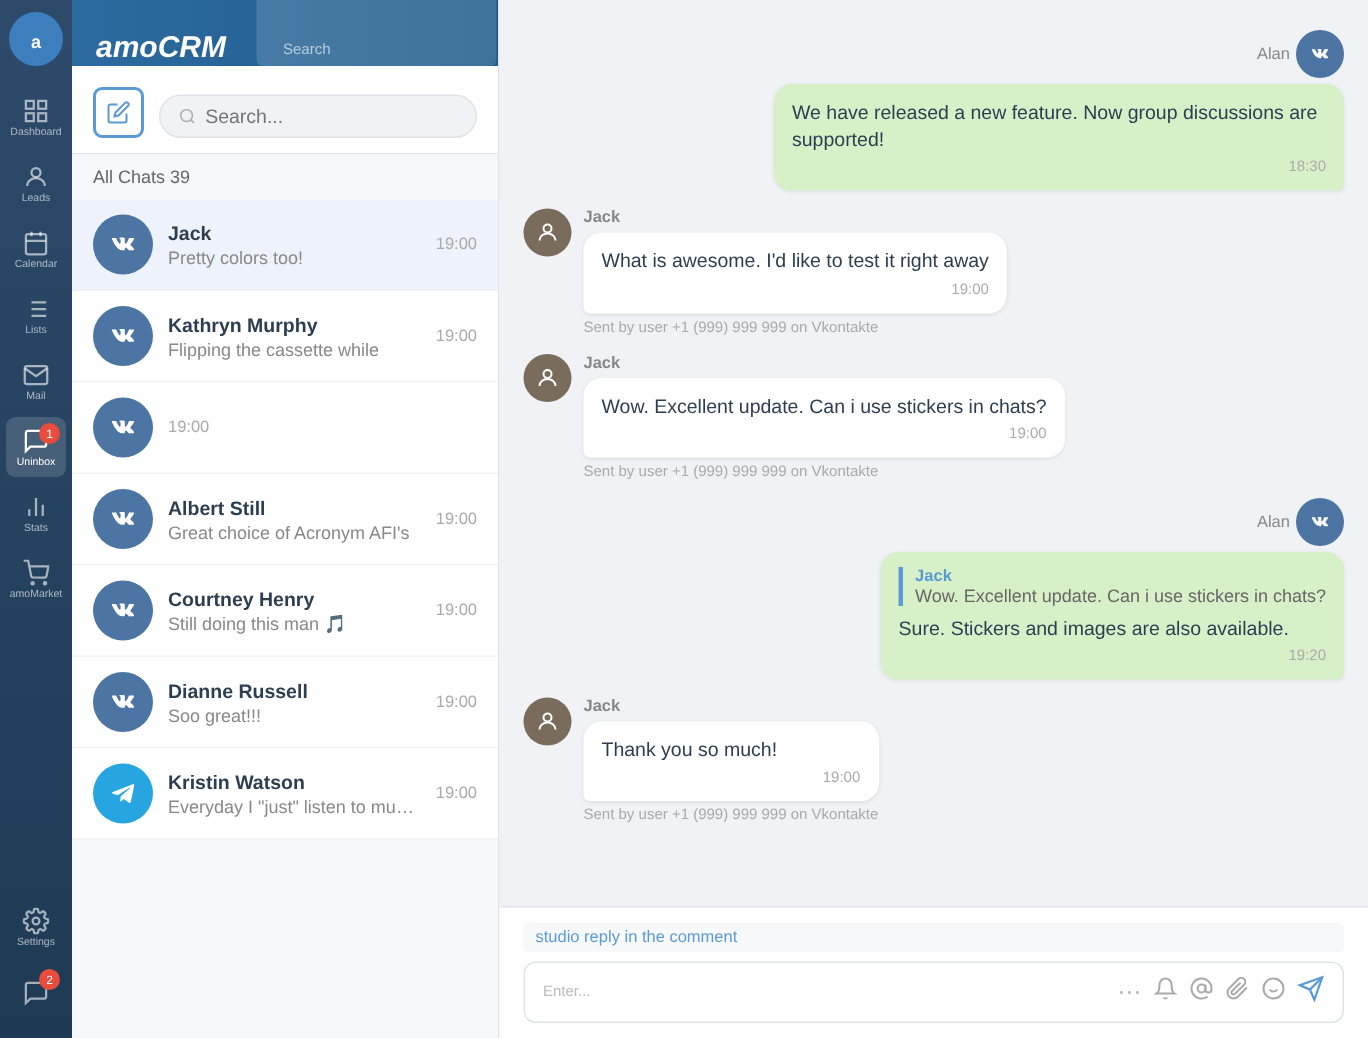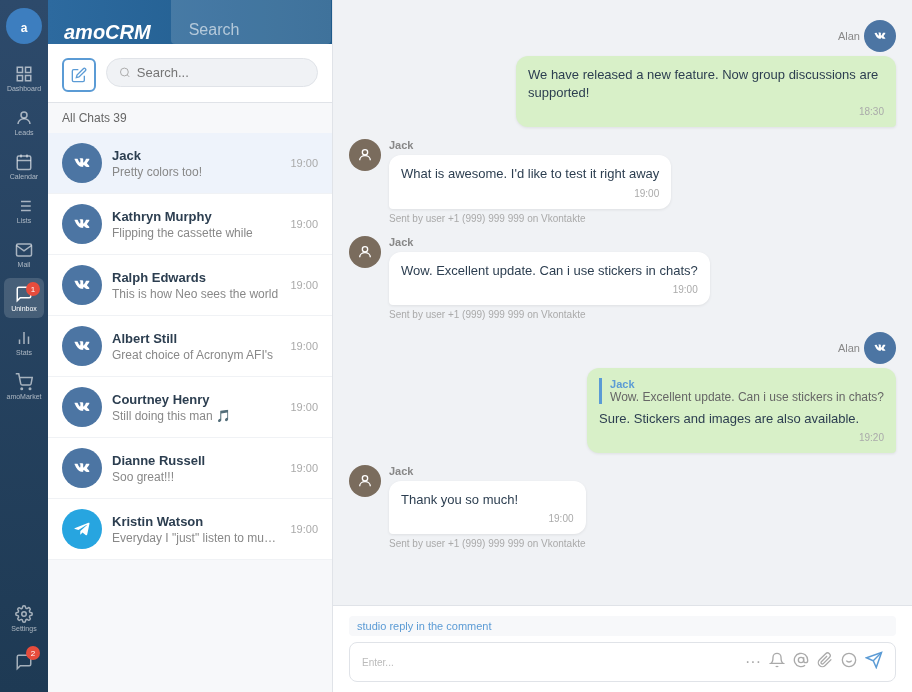--- a/index.html
+++ b/index.html
@@ -63,21 +63,21 @@
       border-right: 1px solid #e0e3e8;
       display: flex;
       flex-direction: column;
       height: 692px;
       flex-shrink: 0;
     }
 
     .chat-list-header {
       padding: 14px 14px 10px;
       display: flex;
-      align-items: flex-start;
+      align-items: flex-end;
       gap: 10px;
       border-bottom: 1px solid #e0e3e8;
       background: white;
     }
     .compose-btn {
       width: 34px;
       height: 34px;
       border: 2px solid #5b9bd5;
       border-radius: 6px;
       display: flex;
@@ -183,21 +183,21 @@
       display: flex;
       align-items: center;
       gap: 6px;
       min-width: 160px;
     }
     .top-search input {
       background: transparent;
       border: none;
       outline: none;
       color: white;
-      font-size: 16px;
+      font-size: 10px;
       margin-top: 40px;
     }
     .top-search input::placeholder { color: rgba(255,255,255,0.6); }
 
     
     .messages-area {
       flex: 1;
       overflow-y: auto;
       padding: 20px 16px;
       display: flex;
@@ -460,24 +460,20 @@
         <div class="chat-preview">Flipping the cassette while</div>
       </div>
       <div class="chat-time">19:00</div>
     </div>
 
     <div class="chat-item">
       <div class="chat-avatar avatar-vk">
         <svg width="22" height="22" viewBox="0 0 24 24" fill="white">
             <path d="M12.785 16.241s.288-.032.436-.194c.136-.148.132-.427.132-.427s-.019-1.304.585-1.496c.595-.189 1.361 1.26 2.173 1.815.614.418 1.08.326 1.08.326l2.17-.03s1.135-.071.597-1.006c-.044-.073-.314-.674-1.618-1.906-1.365-1.289-1.183-1.081.462-3.312.999-1.327 1.399-2.138 1.273-2.486-.12-.332-.854-.244-.854-.244l-2.44.015s-.181-.025-.315.056c-.132.079-.216.265-.216.265s-.388 1.043-.906 1.93c-1.093 1.865-1.53 1.963-1.708 1.848-.414-.268-.311-1.074-.311-1.646 0-1.79.271-2.535-.527-2.733-.265-.064-.46-.107-1.137-.114-.869-.009-1.603.003-2.019.206-.277.135-.491.437-.361.453.161.019.527.1.721.367.251.344.242 1.116.242 1.116s.144 2.107-.336 2.369c-.329.18-.781-.187-1.752-1.864-.498-.862-.874-1.816-.874-1.816s-.072-.18-.202-.277c-.157-.117-.377-.154-.377-.154l-2.318.015s-.348.01-.476.162c-.114.135-.009.414-.009.414s1.814 4.256 3.868 6.399c1.884 1.967 4.024 1.838 4.024 1.838h.97z"></path>
           </svg>
-      </div>
-      <div class="chat-info">
-        <div class="chat-name">Ralph Edwards</div>
-        <div class="chat-preview">This is how Neo sees the world</div>
       </div>
       <div class="chat-time">19:00</div>
     </div>
 
     <div class="chat-item">
       <div class="chat-avatar avatar-vk">
         <svg width="22" height="22" viewBox="0 0 24 24" fill="white">
             <path d="M12.785 16.241s.288-.032.436-.194c.136-.148.132-.427.132-.427s-.019-1.304.585-1.496c.595-.189 1.361 1.26 2.173 1.815.614.418 1.08.326 1.08.326l2.17-.03s1.135-.071.597-1.006c-.044-.073-.314-.674-1.618-1.906-1.365-1.289-1.183-1.081.462-3.312.999-1.327 1.399-2.138 1.273-2.486-.12-.332-.854-.244-.854-.244l-2.44.015s-.181-.025-.315.056c-.132.079-.216.265-.216.265s-.388 1.043-.906 1.93c-1.093 1.865-1.53 1.963-1.708 1.848-.414-.268-.311-1.074-.311-1.646 0-1.79.271-2.535-.527-2.733-.265-.064-.46-.107-1.137-.114-.869-.009-1.603.003-2.019.206-.277.135-.491.437-.361.453.161.019.527.1.721.367.251.344.242 1.116.242 1.116s.144 2.107-.336 2.369c-.329.18-.781-.187-1.752-1.864-.498-.862-.874-1.816-.874-1.816s-.072-.18-.202-.277c-.157-.117-.377-.154-.377-.154l-2.318.015s-.348.01-.476.162c-.114.135-.009.414-.009.414s1.814 4.256 3.868 6.399c1.884 1.967 4.024 1.838 4.024 1.838h.97z"></path>
           </svg>
       </div>

